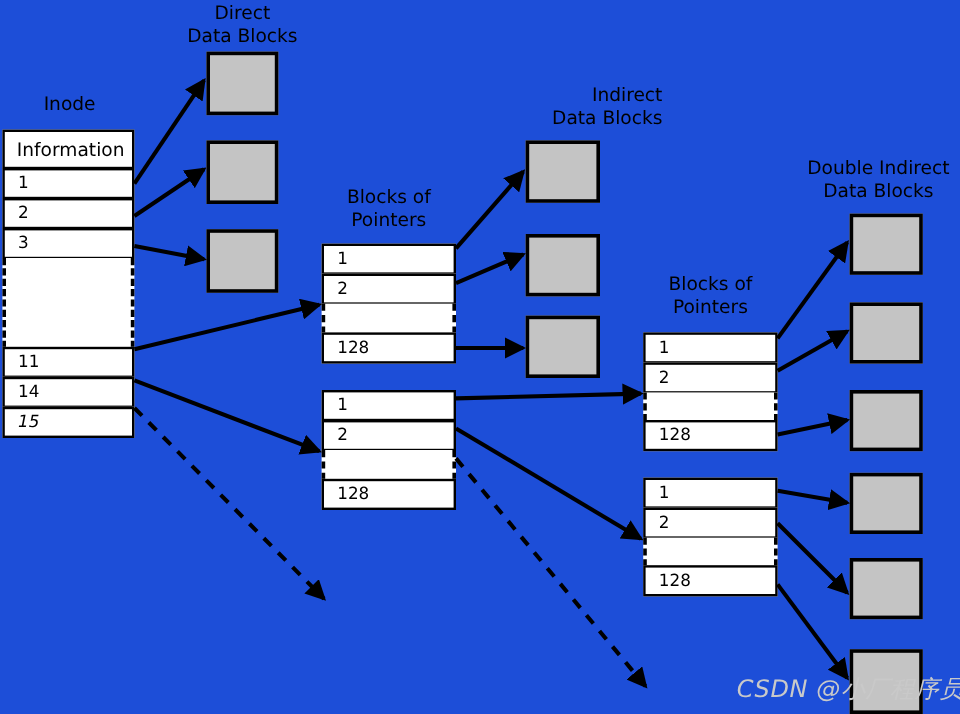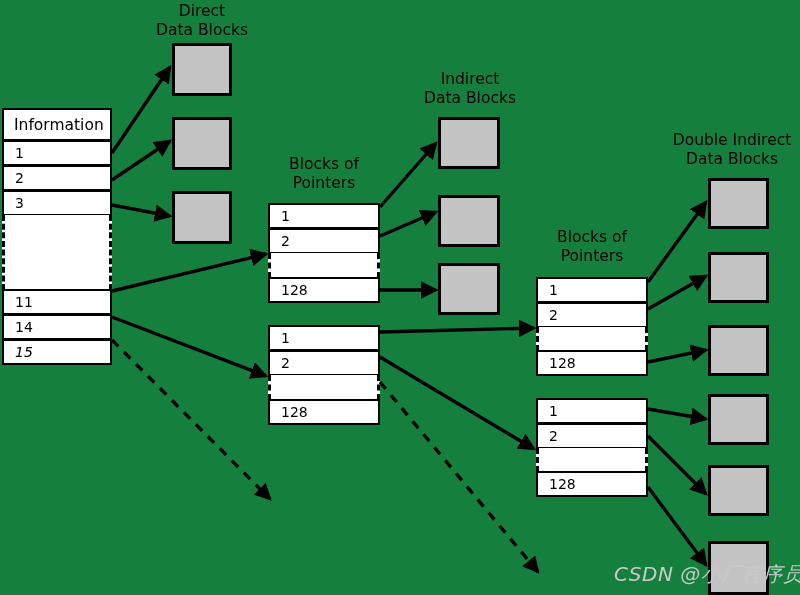--- a/index.html
+++ b/index.html
@@ -1,18 +1,18 @@
 <!DOCTYPE html>
 <html><head>
 <meta charset="utf-8">
 <style>
   html,body{margin:0;padding:0;background:#ffffff;}
   body{width:800px;height:595px;overflow:hidden;
        font-family:"DejaVu Sans","Liberation Sans",sans-serif;}
-  #stage{position:relative;width:800px;height:595px;background:#15803d;}
+  #stage{position:relative;width:800px;height:595px;background:#1d4ed8;}
   svg#wires{position:absolute;left:0;top:0;width:800px;height:595px;}
 
   .label{position:absolute;text-align:center;font-size:15.5px;color:#000;
          line-height:19px;white-space:pre-line;}
 
   .dblock{position:absolute;background:#c4c4c4;border:3px solid #000;box-sizing:border-box;}
 
   .tbl{position:absolute;box-sizing:border-box;padding-left:15px;}
   .tbl .row{position:absolute;left:0;right:0;box-sizing:border-box;
             border:2.5px solid #000;background:#fff;
@@ -27,25 +27,26 @@
       white-space:nowrap;font-family:"DejaVu Sans","Liberation Sans",sans-serif;font-style:italic;}
 </style>
 </head>
 <body>
 
 <div id="stage">
 
   <div class="label" style="left:142px;top:2px;width:120px;">Direct
 Data Blocks</div>
 
+  <div class="label" style="left:6px;top:78px;width:104px;">Inode</div>
 
   <div class="label" style="left:264px;top:155px;width:120px;">Blocks of
 Pointers</div>
 
-  <div class="label" style="left:410px;top:70px;width:120px;">Indirect
+  <div class="label" style="left:432px;top:70px;width:120px;text-align:right;">Indirect
 Data Blocks</div>
 
   <div class="label" style="left:532px;top:228px;width:120px;">Blocks of
 Pointers</div>
 
   <div class="label" style="left:664px;top:131px;width:136px;">Double Indirect
 Data Blocks</div>
 
   <div class="tbl" style="left:2px;top:108px;width:110px;height:255px;">
     <div class="row info" style="top:0px;height:33px;">Information</div>

